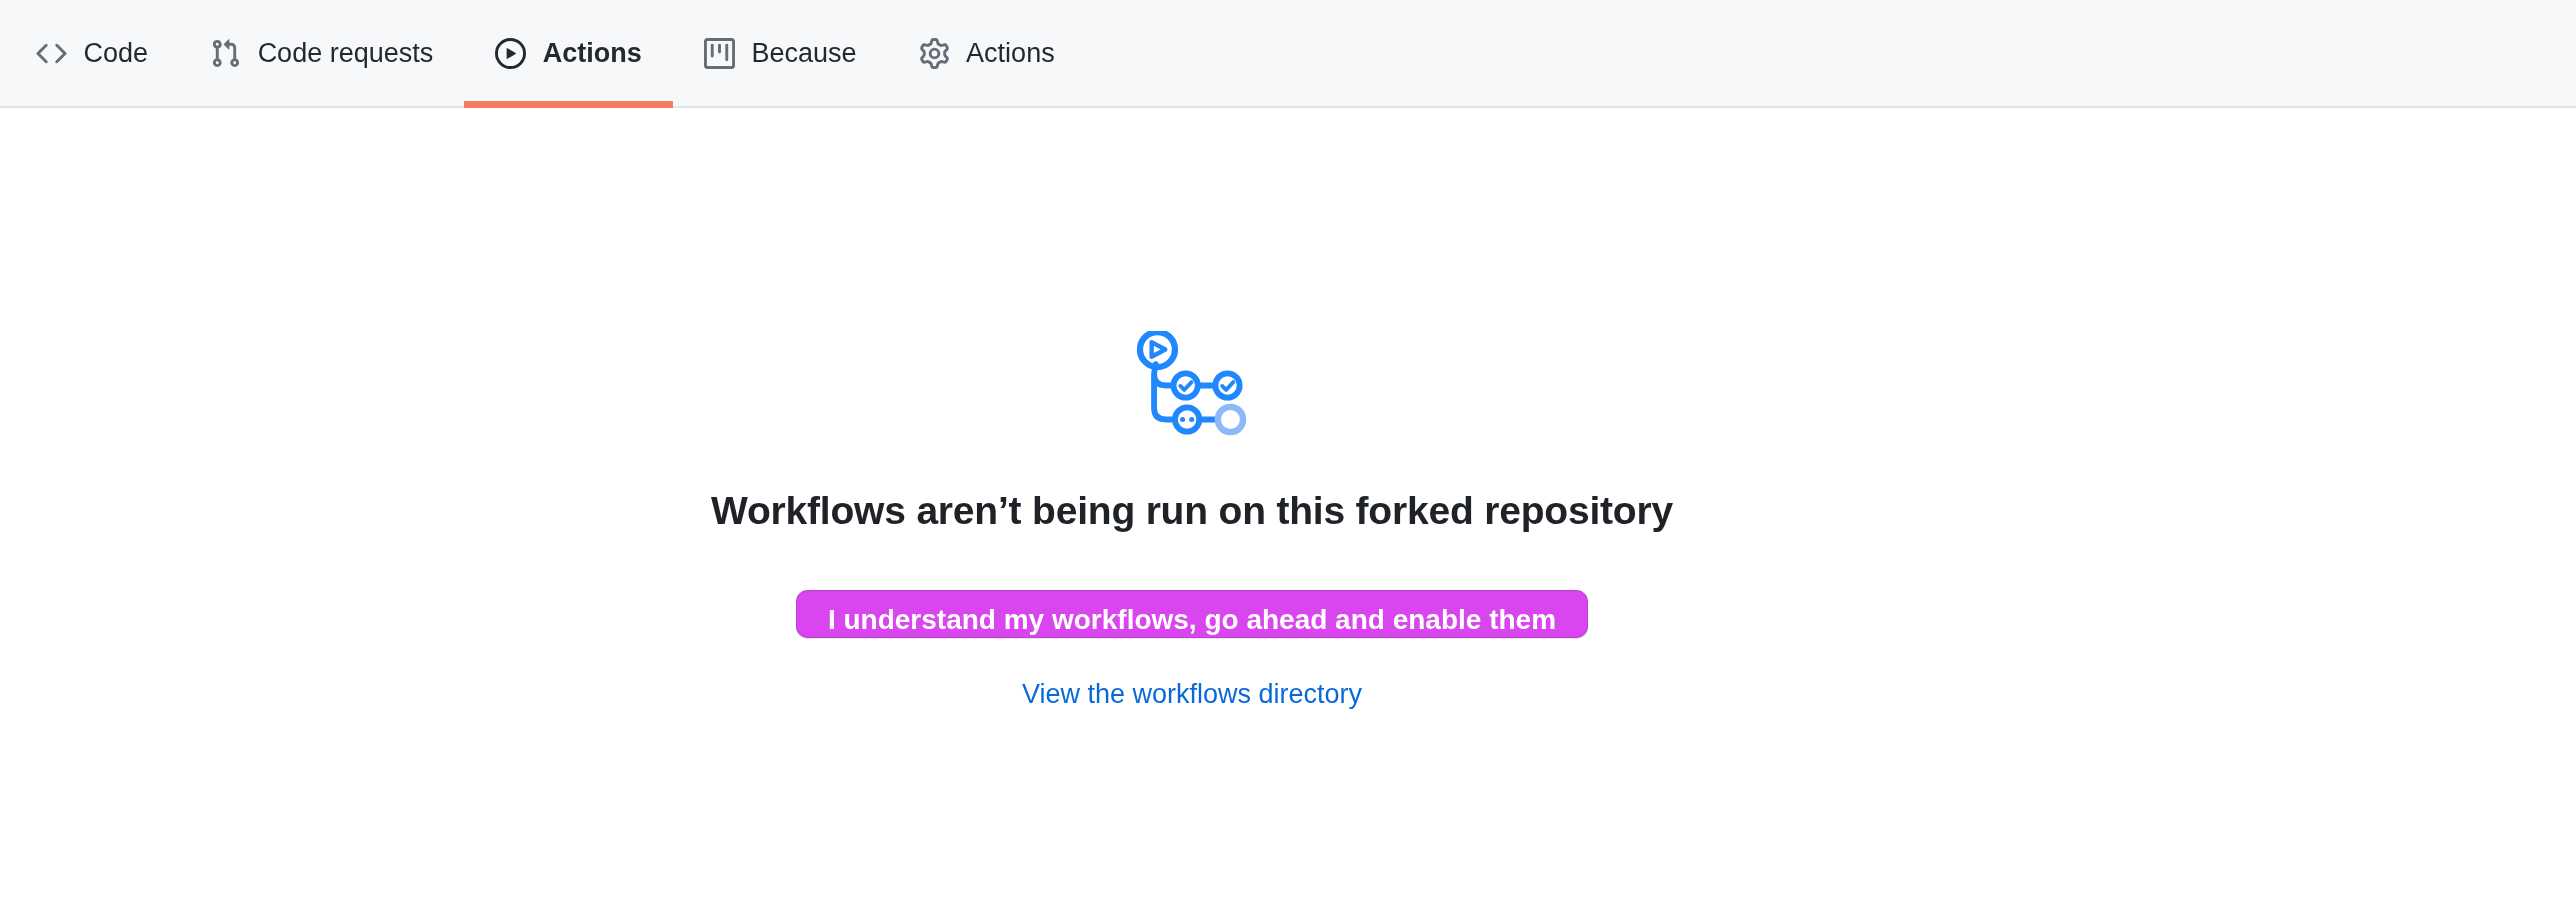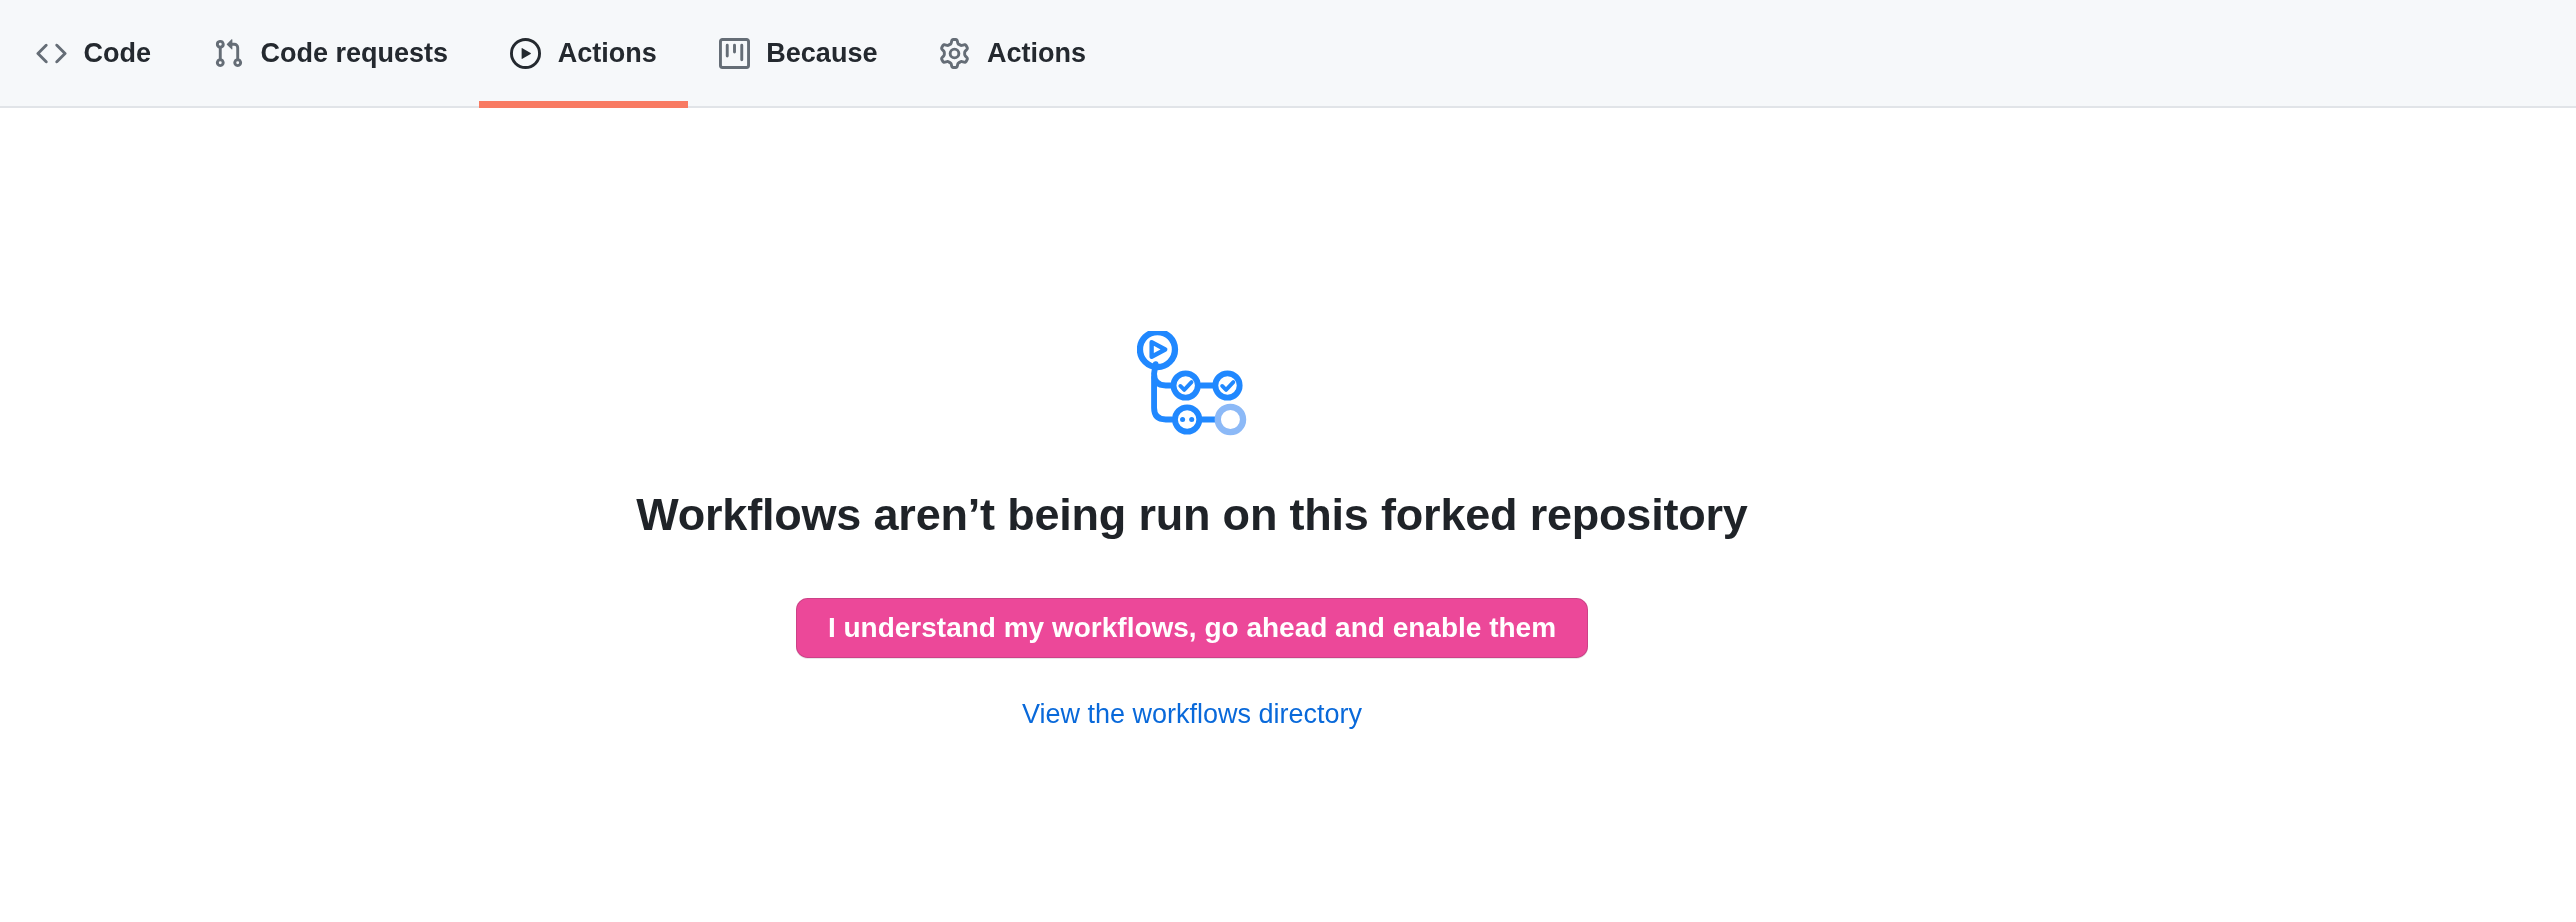--- a/index.html
+++ b/index.html
@@ -25,21 +25,20 @@
     display: flex;
     align-items: center;
     gap: 16.6px;
     padding: 0 31px;
     font-size: 27px;
     line-height: 1;
     color: #24292f;
     text-decoration: none;
     cursor: pointer;
     white-space: nowrap;
-    font-weight: bold;
   }
   .tab .octicon { width: 31px; height: 31px; display: block; }
   .tab .octicon path { fill: #656d76; }
   .tab.active { font-weight: 700; text-align: center; }
   .tab.active .octicon path { fill: #24292f; }
   .tab.active::after {
     content: "";
     position: absolute;
     left: 0; right: 0; bottom: -2px;
     height: 6.8px;
@@ -49,41 +48,41 @@
   
   .blankslate {
     width: 1622px;
     margin-left: 381px;
     padding-top: 223px;
     text-align: center;
   }
   .workflow-art { display: block; margin: 0 auto; }
   .blankslate h2 {
     margin-top: 51px;
-    font-size: 45px;
+    font-size: 39px;
     font-weight: 700;
     color: #1f2328;
     letter-spacing: -0.2px;
   }
   .blankslate p {
     margin: 25.4px auto 0;
     max-width: 1598px;
     font-size: 31px;
     line-height: 1.34;
     color: #57606a;
   }
   .enable-btn {
     margin-top: 57px;
     display: inline-block;
-    background: #ec4899;
+    background: #d946ef;
     color: #ffffff;
     border: 1px solid rgba(27,31,36,0.15);
     border-radius: 11.7px;
     padding: 0 31px;
-    height: 60px;
+    height: 48px;
     line-height: 58px;
     font-size: 28px;
     font-weight: 700;
     font-family: inherit;
     cursor: pointer;
     box-shadow: 0 1px 0 rgba(27,31,36,0.1);
   }
   .workflows-link {
     display: inline-block;
     margin-top: 41px;

